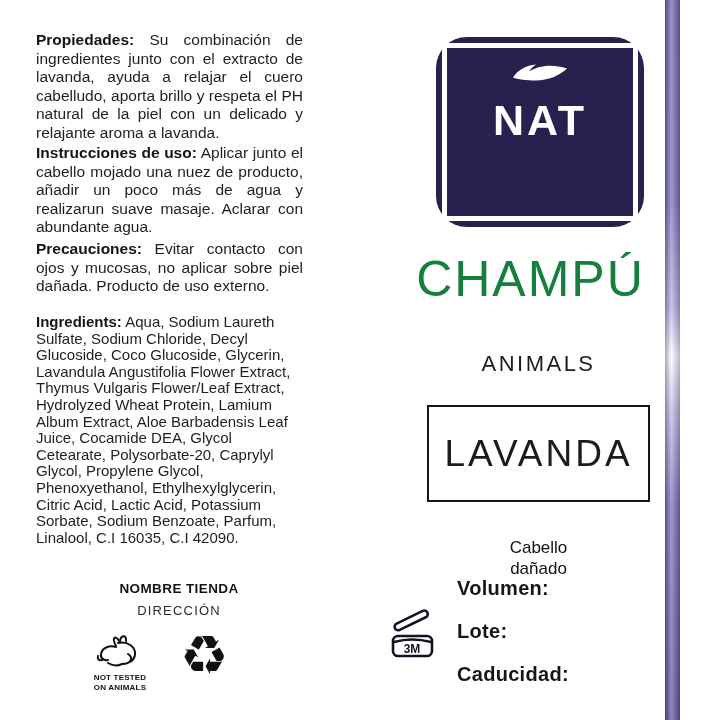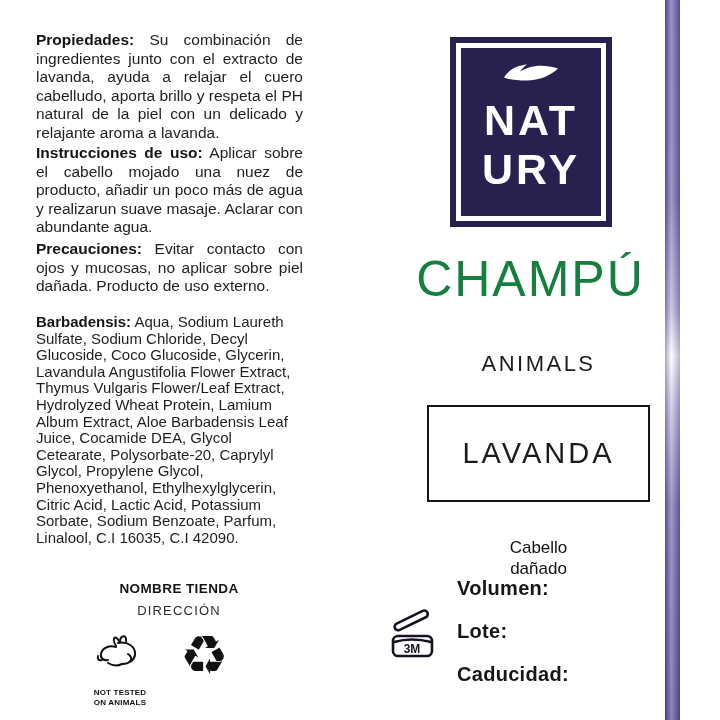--- a/index.html
+++ b/index.html
@@ -12,37 +12,37 @@
     position:absolute;left:36px;width:267px;margin:0;
     font-size:15.5px;line-height:18.6px;text-align:justify;color:#1e1e1e;
   }
   .para b{font-weight:bold;color:#151515;}
   .para.ing{width:262px;text-align:left;line-height:16.6px;font-size:15px;}
   .store-block{position:absolute;left:52px;width:254px;text-align:center;}
   .store-name{font-weight:bold;font-size:13.5px;letter-spacing:.4px;color:#141414;}
   .store-addr{font-size:13px;letter-spacing:1.2px;color:#2b2b2b;margin-top:7px;}
   .cruelty{position:absolute;left:91px;top:634px;width:58px;text-align:center;}
   .cruelty svg{display:block;margin:0 auto;}
-  .cruelty-text{font-size:8px;font-weight:bold;line-height:9.5px;color:#111;margin-top:18px;letter-spacing:.2px;}
+  .cruelty-text{font-size:8px;font-weight:bold;line-height:9.5px;color:#111;margin-top:3px;letter-spacing:.2px;}
   .recycle{position:absolute;left:180px;top:626px;font-size:54px;line-height:58px;color:#111;}
   
-  .logo-box{position:absolute;left:450px;top:37px;width:162px;height:190px;background:#292050;}
+  .logo-box{position:absolute;left:436px;top:37px;width:208px;height:190px;background:#292050;border-radius:31px;}
   .logo-inner{position:absolute;inset:6px;border:5px solid #ffffff;background:#292050;
     display:flex;flex-direction:column;align-items:center;}
   .logo-wave{margin-top:13px;}
   .brand-line{color:#ffffff;font-weight:bold;font-size:43px;line-height:49px;letter-spacing:3px;text-align:center;}
   .brand-line.first{margin-top:10px;}
   
   .title-es{position:absolute;left:404px;top:250px;width:253px;text-align:center;
     font-size:50px;letter-spacing:2px;font-weight:normal;color:#15803d;}
   .title-en{position:absolute;left:427px;top:351px;width:223px;text-align:center;
     font-size:22px;letter-spacing:2.5px;color:#1c1c1c;}
   .variant-box{position:absolute;left:427px;top:405px;width:223px;height:97px;
     border:2px solid #161616;display:flex;align-items:center;justify-content:center;box-sizing:border-box;}
-  .variant-text{font-size:29px;letter-spacing:3px;color:#1b1b1b;}
+  .variant-text{font-size:37px;letter-spacing:3px;color:#1b1b1b;}
   .hair-type{position:absolute;left:427px;top:537px;width:223px;text-align:center;
     font-size:17px;line-height:21px;white-space:pre-line;color:#111;}
   .field{position:absolute;left:457px;font-weight:bold;font-size:20px;color:#161616;letter-spacing:.3px;}
   .field.volumen{top:577px;}
   .field.lote{top:620px;}
   .field.caducidad{top:663px;}
   .pao{position:absolute;left:389px;top:609px;}
   
   .strip{
     position:absolute;left:665px;top:0;width:15px;height:720px;
@@ -55,28 +55,28 @@
 <body>
 
 <div class="page">
 
   <p class="para" style="top:31px">
     <b>Propiedades:</b>
     <span>Su combinación de ingredientes junto con el extracto de lavanda, ayuda a relajar el cuero cabelludo, aporta brillo y respeta el PH natural de la piel con un delicado y relajante aroma a lavanda.</span>
   </p>
   <p class="para" style="top:144px">
     <b>Instrucciones de uso:</b>
-    <span>Aplicar sobre el cabello mojado una nuez de producto, añadir un poco más de agua y realizarun suave masaje. Aclarar con abundante agua.</span>
+    <span>Aplicar junto el cabello mojado una nuez de producto, añadir un poco más de agua y realizarun suave masaje. Aclarar con abundante agua.</span>
   </p>
   <p class="para" style="top:240px">
     <b>Precauciones:</b>
     <span>Evitar contacto con ojos y mucosas, no aplicar sobre piel dañada. Producto de uso externo.</span>
   </p>
   <p class="para ing" style="top:314px">
-    <b>Barbadensis:</b>
+    <b>Ingredients:</b>
     <span>Aqua, Sodium Laureth Sulfate, Sodium Chloride, Decyl Glucoside, Coco Glucoside, Glycerin, Lavandula Angustifolia Flower Extract, Thymus Vulgaris Flower/Leaf Extract, Hydrolyzed Wheat Protein, Lamium Album Extract, Aloe Barbadensis Leaf Juice, Cocamide DEA, Glycol Cetearate, Polysorbate-20, Caprylyl Glycol, Propylene Glycol, Phenoxyethanol, Ethylhexylglycerin, Citric Acid, Lactic Acid, Potassium Sorbate, Sodium Benzoate, Parfum, Linalool, C.I 16035, C.I 42090.</span>
   </p>
 
   <div class="store-block" style="top:581px">
     <div class="store-name">NOMBRE TIENDA</div>
     <div class="store-addr">DIRECCIÓN</div>
   </div>
 
   <div class="cruelty">
     <svg width="50" height="36" viewBox="0 0 50 36" fill="none" stroke="#111" stroke-width="2" stroke-linecap="round">
@@ -94,21 +94,20 @@
   </div>
 
   <div class="recycle">♻</div>
 
   <div class="logo-box">
     <div class="logo-inner">
       <svg class="logo-wave" width="60" height="25" viewBox="0 0 60 24">
         <path fill="#ffffff" d="M3,16 C8,8 16,4 26,3 C22,6 20,8 19,10 C28,4 42,2 57,7 C50,14 38,19 26,19 C16,19 8,18 3,16 Z"></path>
       </svg>
       <div class="brand-line first">NAT</div>
-      <div class="brand-line">URY</div>
     </div>
   </div>
 
   <div class="title-es">CHAMPÚ</div>
   <div class="title-en">ANIMALS</div>
 
   <div class="variant-box">
     <span class="variant-text">LAVANDA</span>
   </div>
   <div class="hair-type">Cabello

